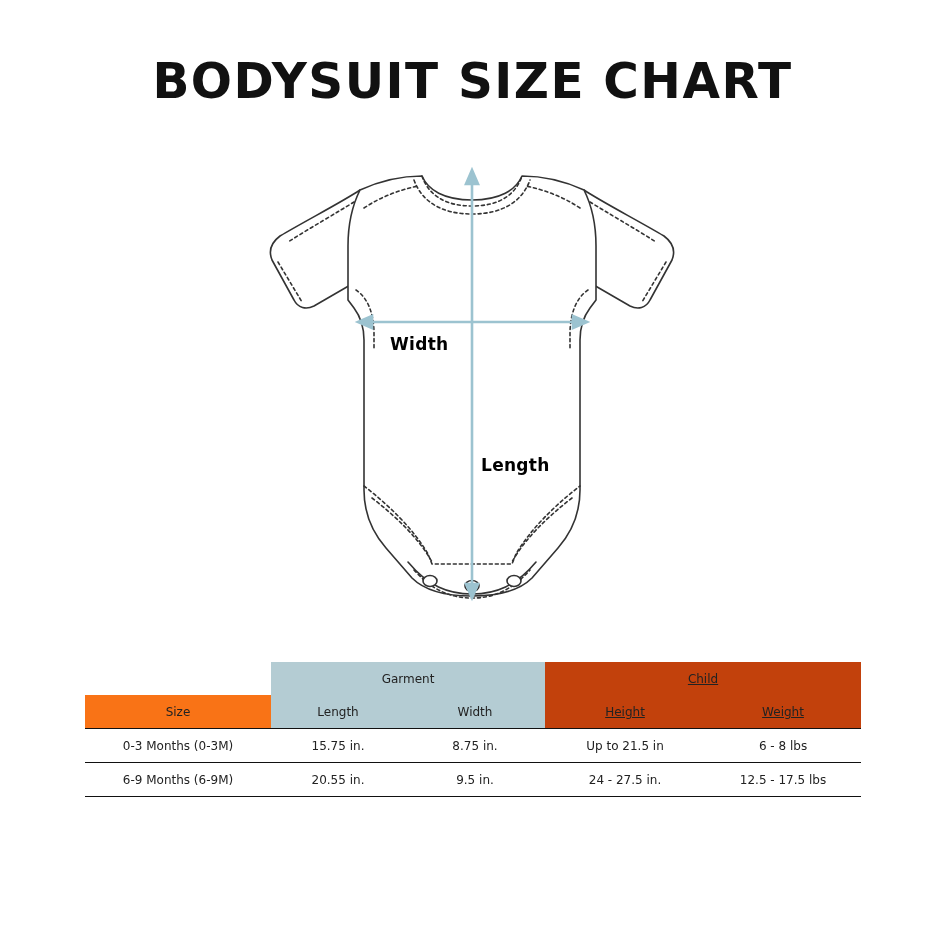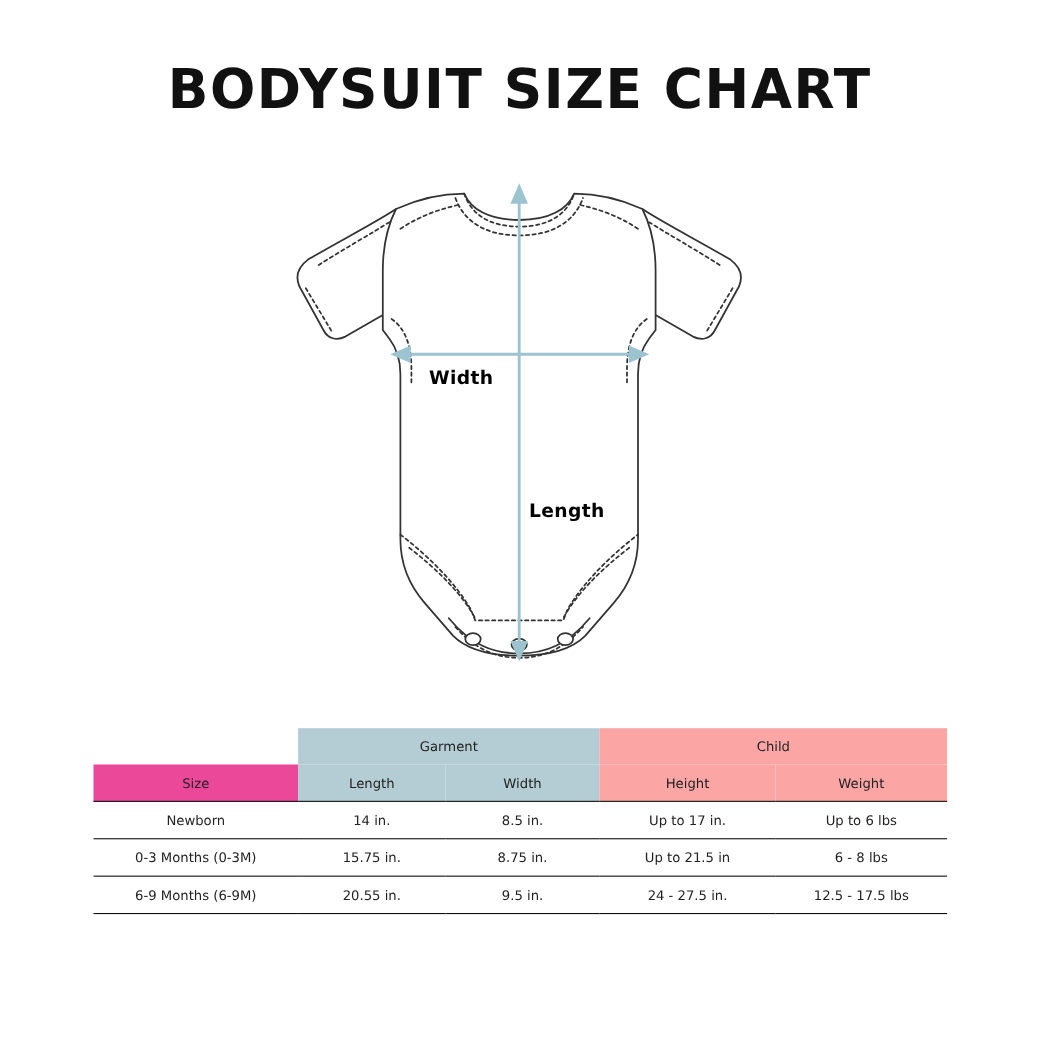--- a/index.html
+++ b/index.html
@@ -95,22 +95,22 @@
     height: 33px;
   }
   .hdr-sub {
     font-weight: 700;
     font-size: 13px;
     color: #111;
     height: 33px;
   }
   .cell-blank { background: #ffffff; border: none; }
   .bg-garment { background: #b4ccd3; }
-  .bg-child   { background: #fca5a5; }
-  .bg-size    { background: #ec4899; margin-left: 12px; }
+  .bg-child   { background: #c2410c; text-decoration: underline; }
+  .bg-size    { background: #f97316; margin-left: 12px; }
 
   tbody tr td {
     border-bottom: 1px solid #111111;
   }
   tbody tr:first-child td {
     border-top: 1px solid #111111;
   }
   tbody tr td { height: 33px; }
 
   .col-size   { width: 186px; }
@@ -204,27 +204,20 @@
         <tr>
           <th class="hdr-sub bg-size">Size</th>
           <th class="hdr-sub bg-garment">Length</th>
           <th class="hdr-sub bg-garment">Width</th>
           <th class="hdr-sub bg-child">Height</th>
           <th class="hdr-sub bg-child">Weight</th>
         </tr>
       </thead>
       <tbody>
         <tr>
-          <td>Newborn</td>
-          <td>14 in.</td>
-          <td>8.5 in.</td>
-          <td>Up to 17 in.</td>
-          <td>Up to 6 lbs</td>
-        </tr>
-        <tr>
           <td>0-3 Months (0-3M)</td>
           <td>15.75 in.</td>
           <td>8.75 in.</td>
           <td>Up to 21.5 in</td>
           <td>6 - 8 lbs</td>
         </tr>
         <tr>
           <td>6-9 Months  (6-9M)</td>
           <td>20.55 in.</td>
           <td>9.5 in.</td>

